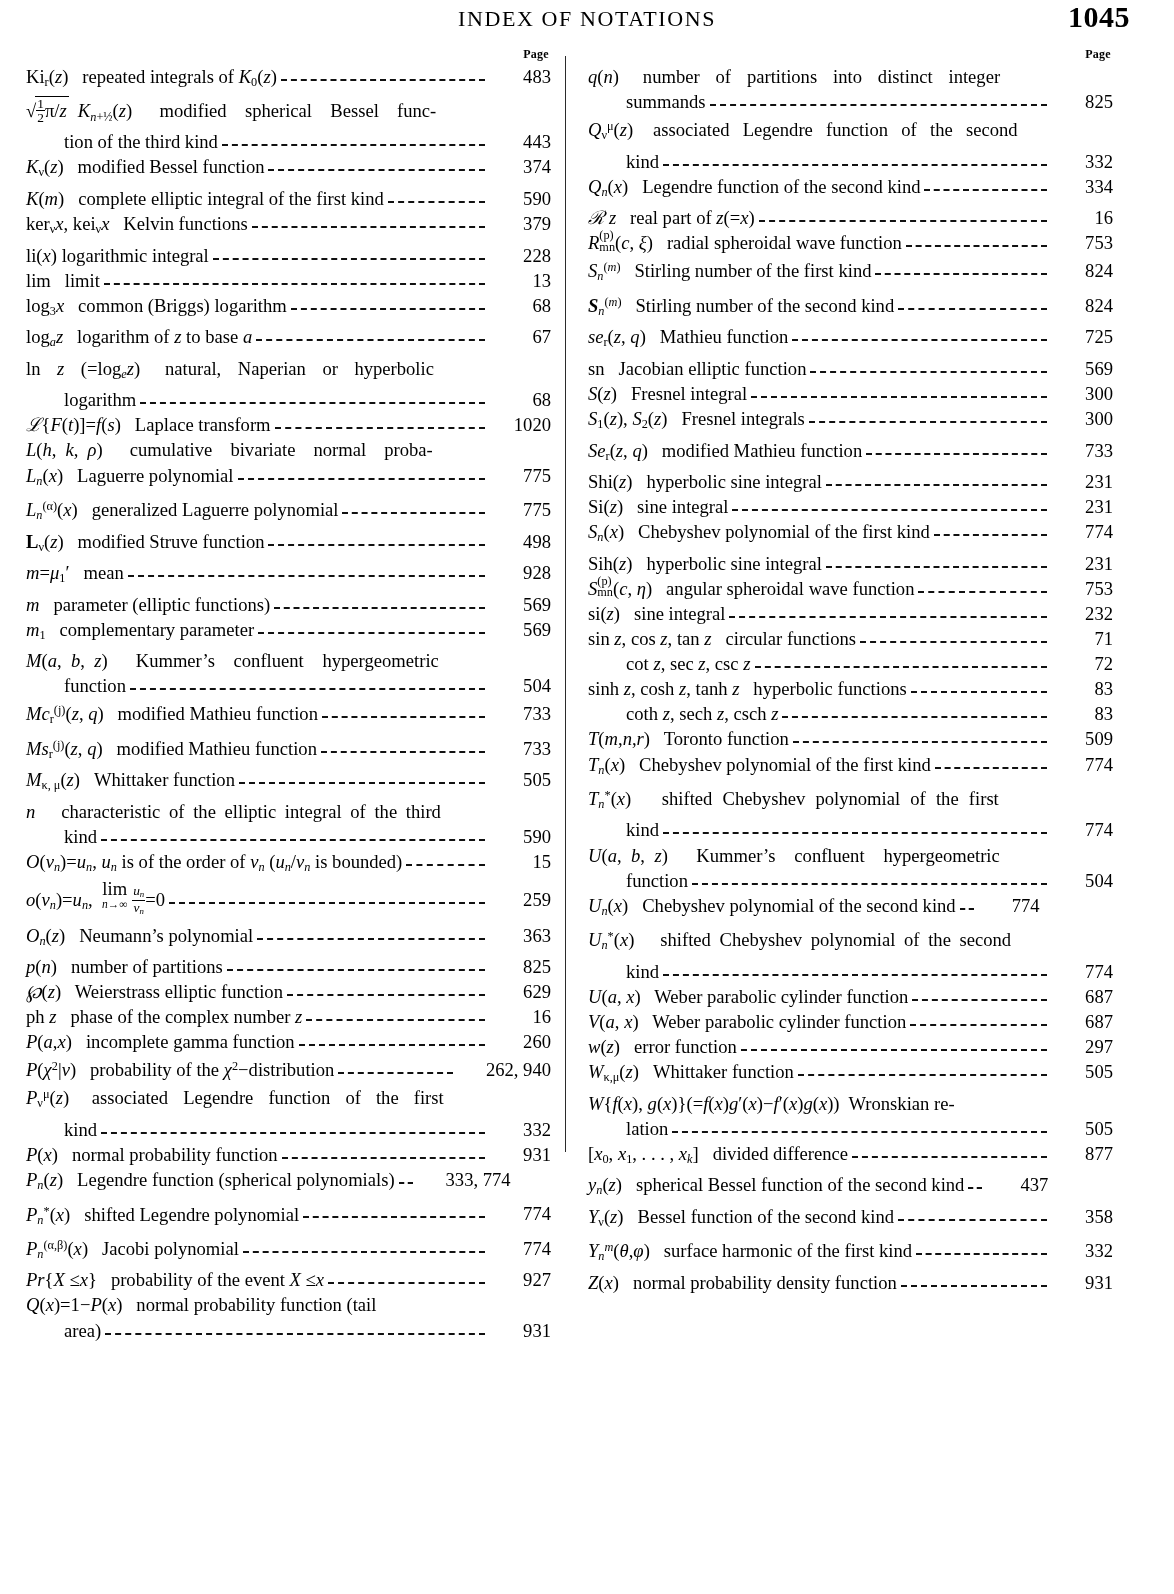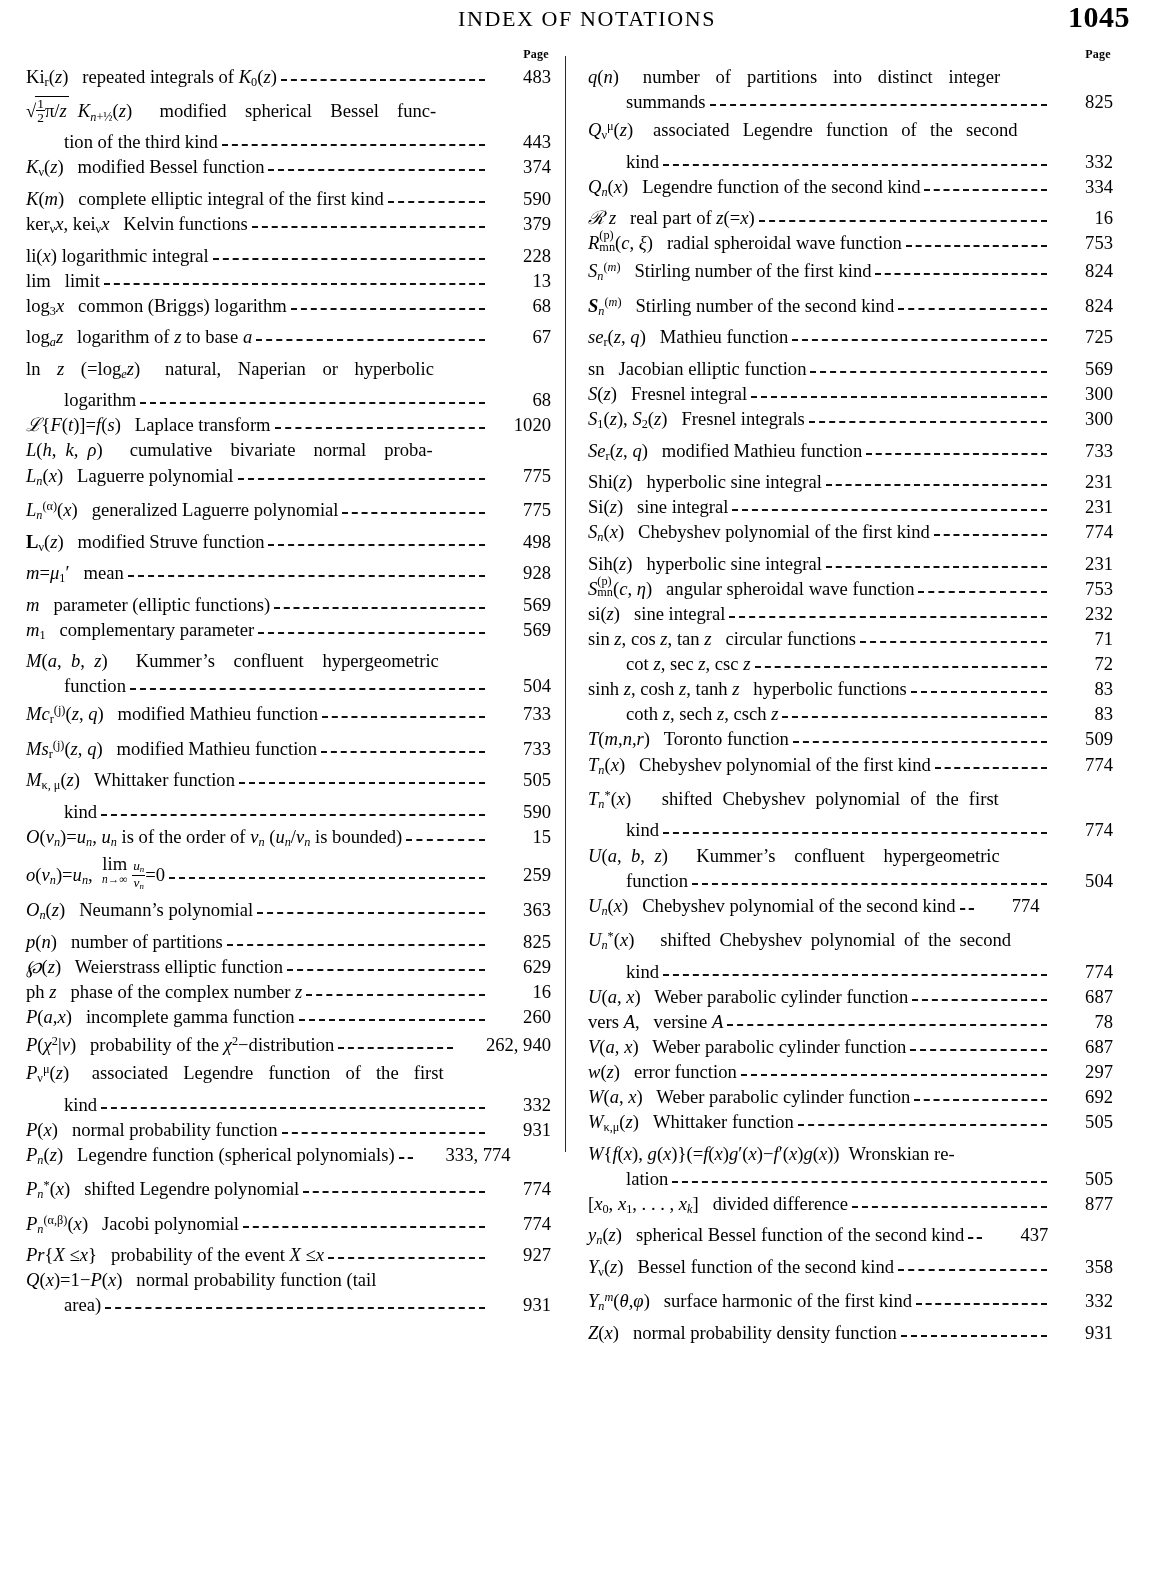--- a/index.html
+++ b/index.html
@@ -340,20 +340,25 @@
           </div>
         </div>
         <div class="entry">
           <div class="line">
             <span class="txt"><i class="v">M</i><sub class="sub">κ, μ</sub>(<i class="v">z</i>)&nbsp;&nbsp; Whittaker function</span>
             <span class="leader"></span>
             <span class="pg">505</span>
           </div>
         </div>
         <div class="entry">
+          <div class="line justify">
+            <span class="txt"><i class="v">n</i>&nbsp;&nbsp; characteristic of the elliptic integral of the third</span>
+            <span class="leader none"></span>
+            <span class="pg blank">590</span>
+          </div>
           <div class="line indent">
             <span class="txt">kind</span>
             <span class="leader"></span>
             <span class="pg">590</span>
           </div>
         </div>
         <div class="entry">
           <div class="line">
             <span class="txt"><i class="v">O</i>(<i class="v">v</i><sub class="sub"><i class="v">n</i></sub>)=<i class="v">u</i><sub class="sub"><i class="v">n</i></sub>, <i class="v">u</i><sub class="sub"><i class="v">n</i></sub> is of the order of <i class="v">v</i><sub class="sub"><i class="v">n</i></sub> (<i class="v">u</i><sub class="sub"><i class="v">n</i></sub>/<i class="v">v</i><sub class="sub"><i class="v">n</i></sub> is bounded)</span>
             <span class="leader"></span>
@@ -697,44 +702,30 @@
         </div>
         <div class="entry">
           <div class="line">
             <span class="txt"><i class="v">U</i>(<i class="v">a</i>, <i class="v">x</i>)&nbsp;&nbsp; Weber parabolic cylinder function</span>
             <span class="leader"></span>
             <span class="pg">687</span>
           </div>
         </div>
         <div class="entry">
           <div class="line">
-            <span class="txt">vers <i class="v">A</i>,&nbsp;&nbsp; versine <i class="v">A</i></span>
-            <span class="leader"></span>
-            <span class="pg">78</span>
-          </div>
-        </div>
-        <div class="entry">
-          <div class="line">
             <span class="txt"><i class="v">V</i>(<i class="v">a</i>, <i class="v">x</i>)&nbsp;&nbsp; Weber parabolic cylinder function</span>
             <span class="leader"></span>
             <span class="pg">687</span>
           </div>
         </div>
         <div class="entry">
           <div class="line">
             <span class="txt"><i class="v">w</i>(<i class="v">z</i>)&nbsp;&nbsp; error function</span>
             <span class="leader"></span>
             <span class="pg">297</span>
-          </div>
-        </div>
-        <div class="entry">
-          <div class="line">
-            <span class="txt"><i class="v">W</i>(<i class="v">a</i>, <i class="v">x</i>)&nbsp;&nbsp; Weber parabolic cylinder function</span>
-            <span class="leader"></span>
-            <span class="pg">692</span>
           </div>
         </div>
         <div class="entry">
           <div class="line">
             <span class="txt"><i class="v">W</i><sub class="sub">κ,μ</sub>(<i class="v">z</i>)&nbsp;&nbsp; Whittaker function</span>
             <span class="leader"></span>
             <span class="pg">505</span>
           </div>
         </div>
         <div class="entry">

